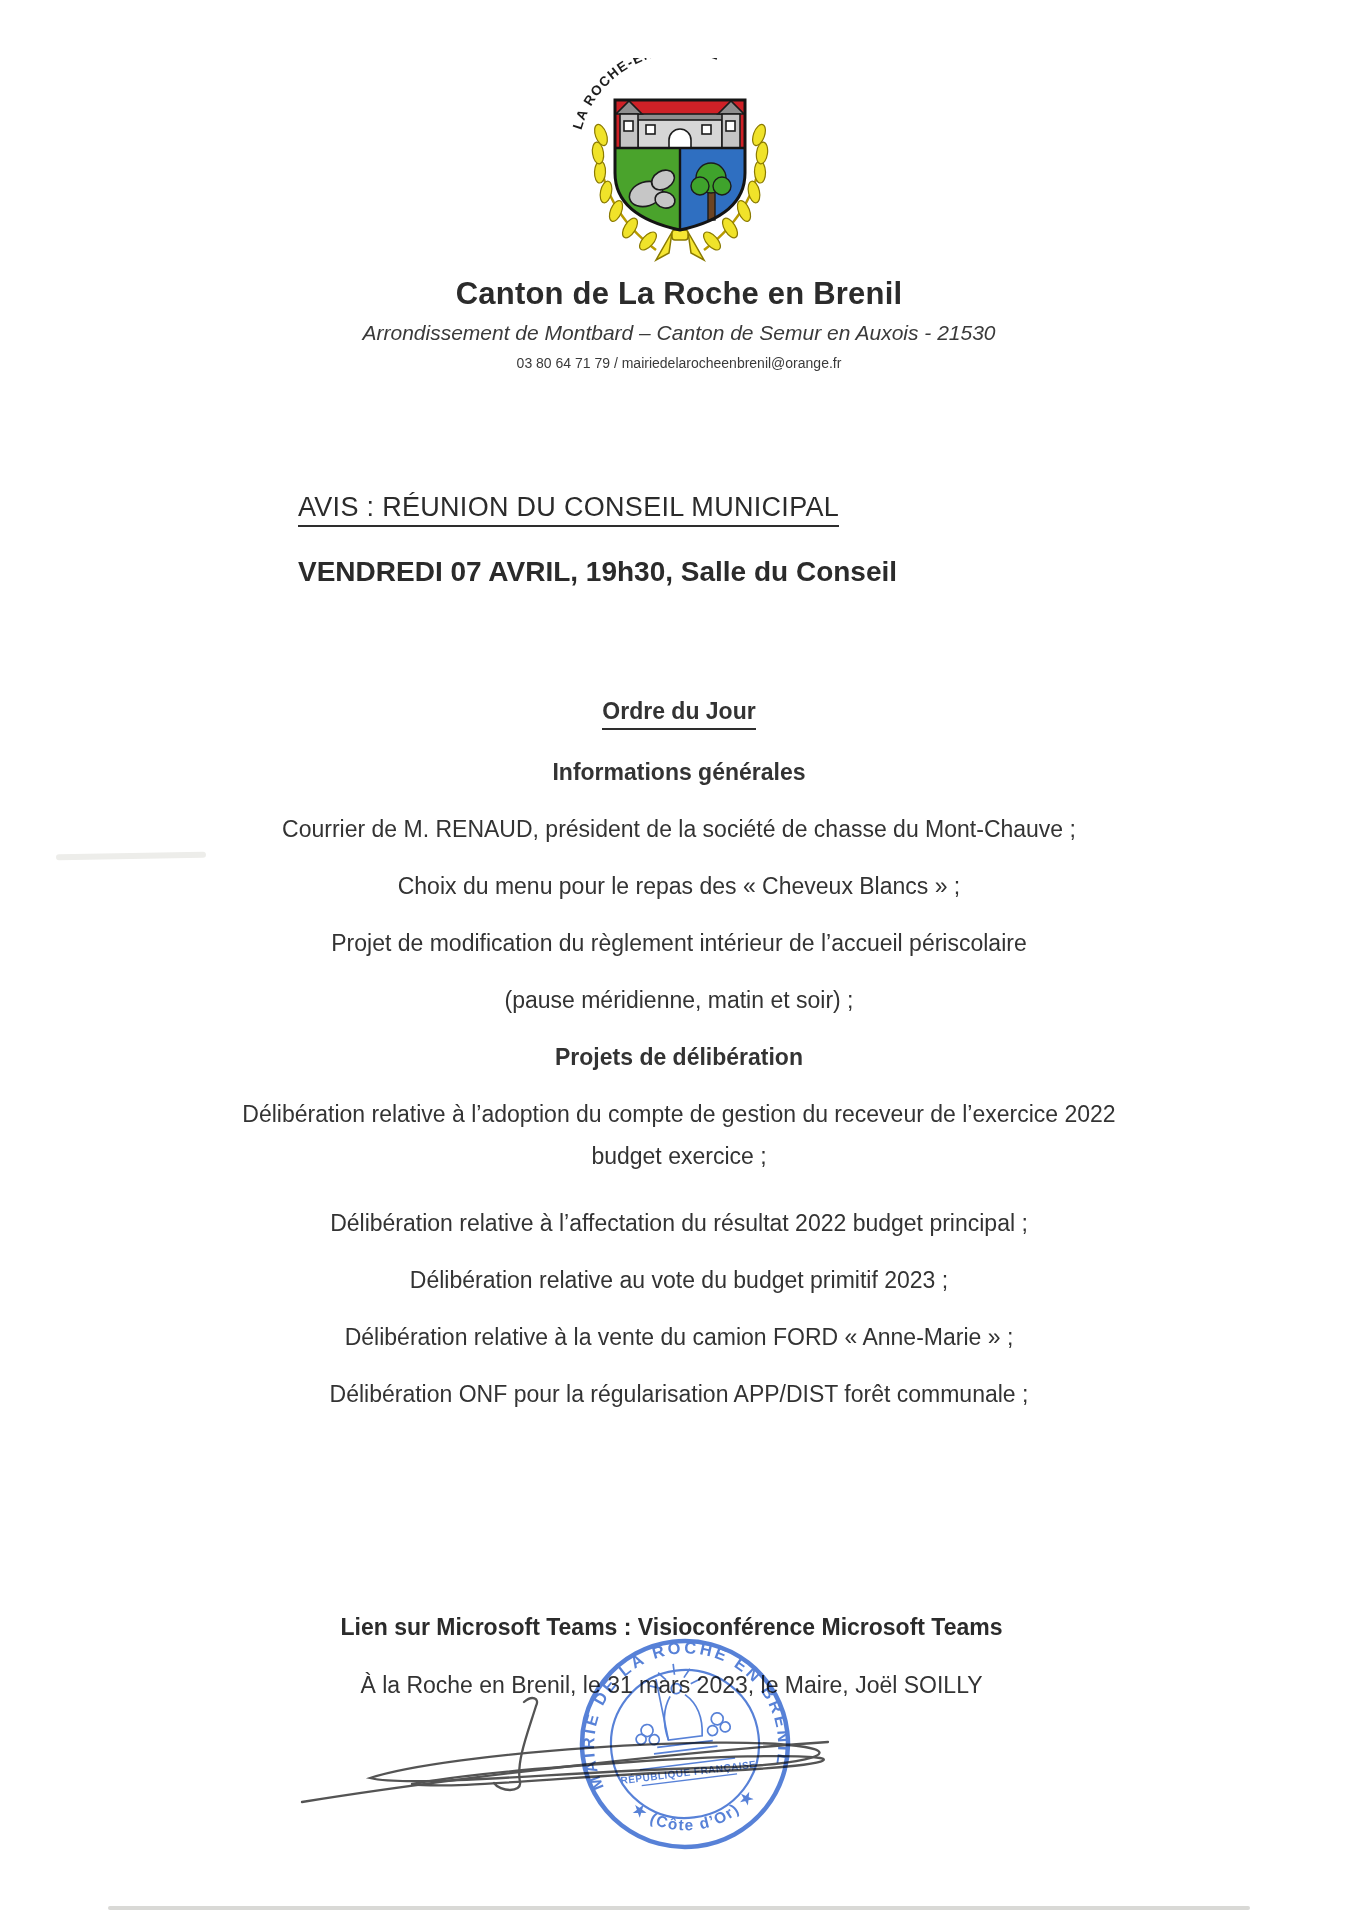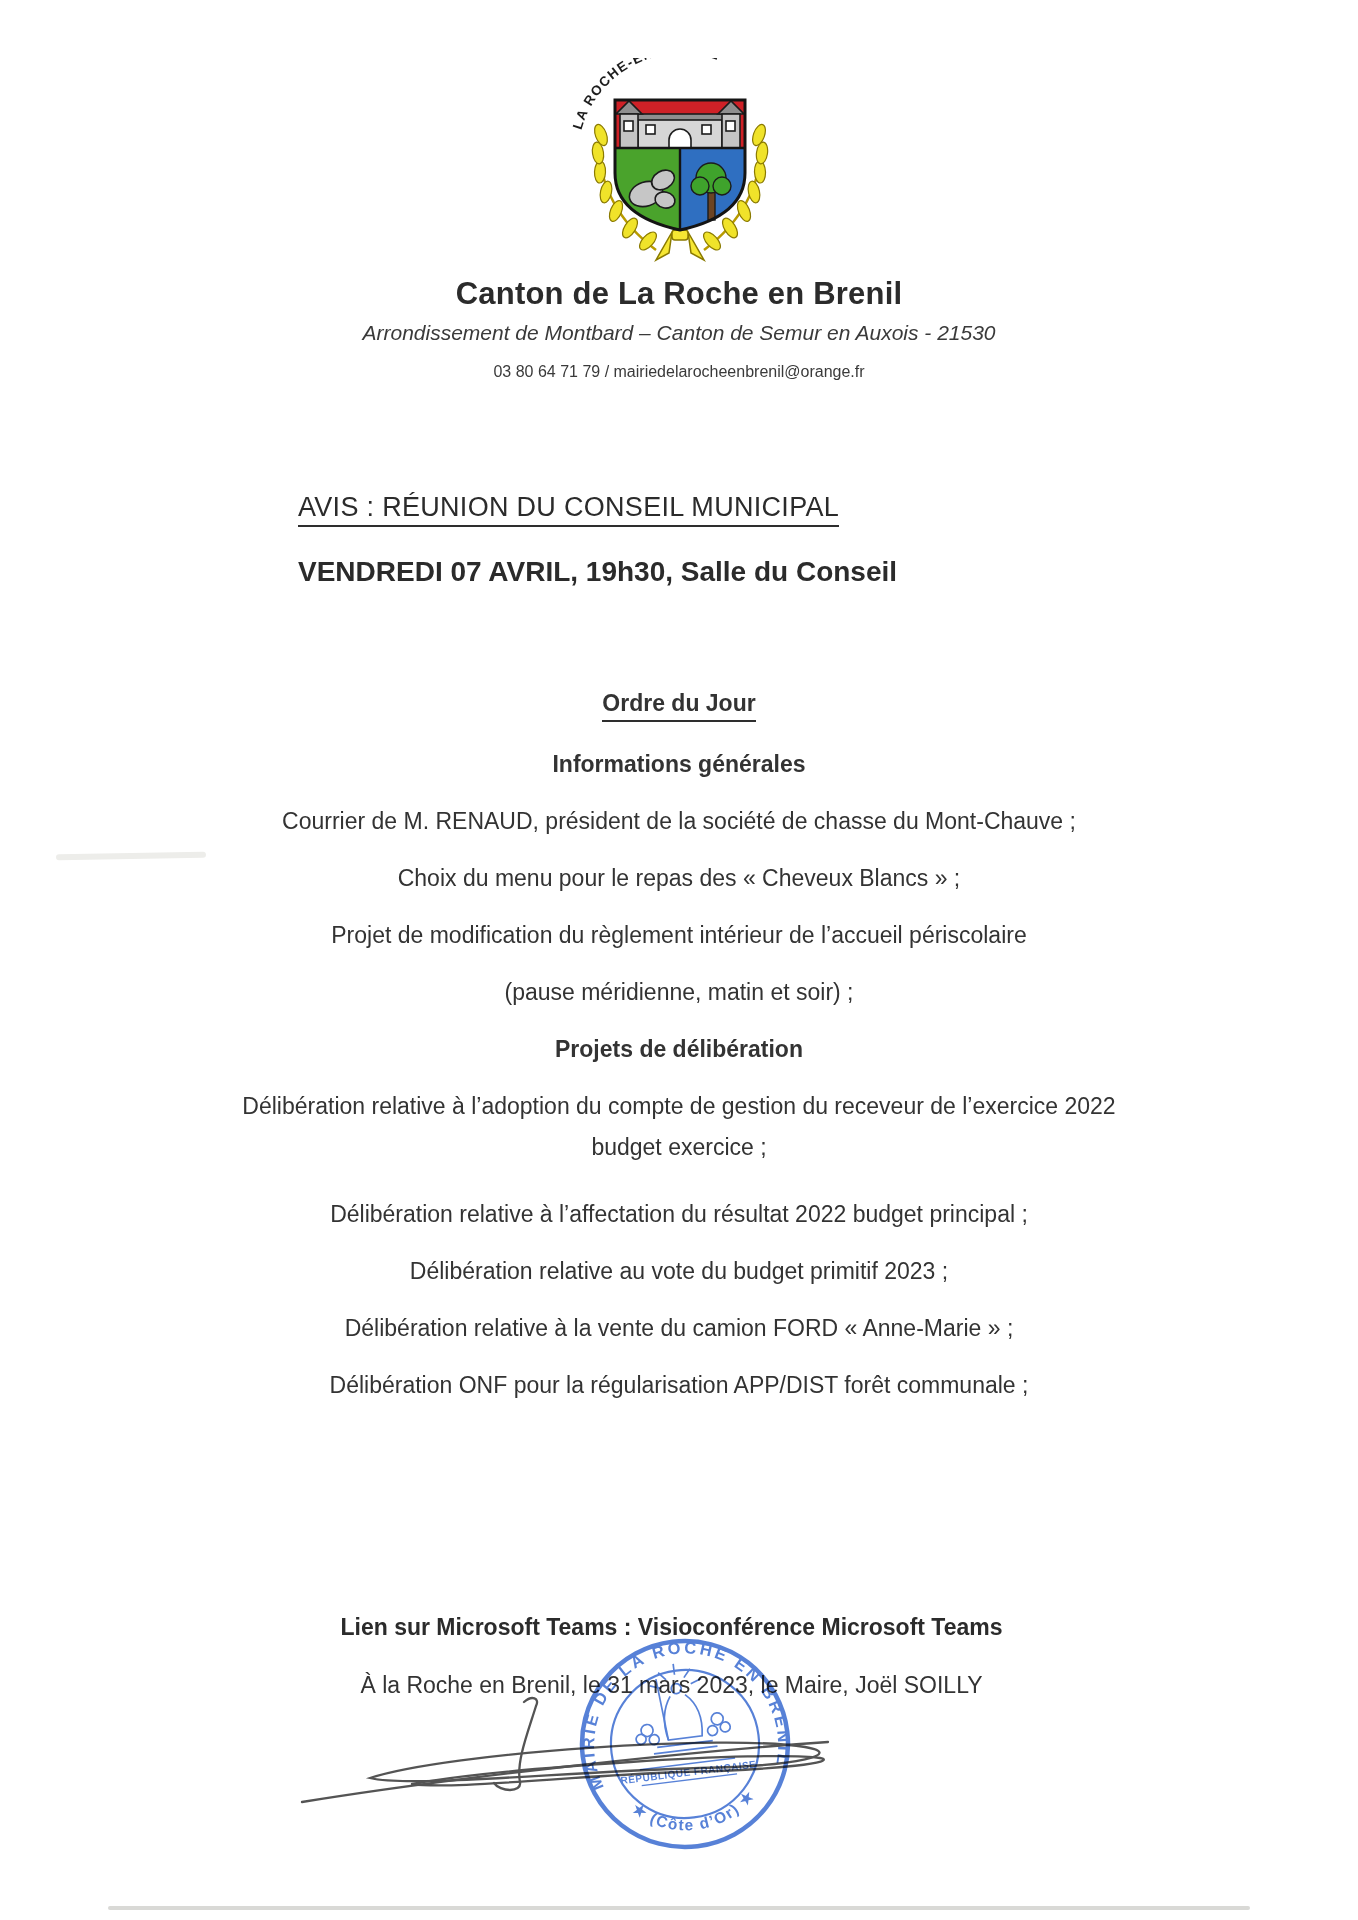--- a/index.html
+++ b/index.html
@@ -9,30 +9,30 @@
   }
   .page{position:relative;width:1358px;height:1920px;background:#fff;}
 
   
   .crest{position:absolute;left:568px;top:58px;width:224px;height:205px;}
 
   
   .header{position:absolute;top:276px;left:0;width:100%;text-align:center;}
   .commune-title{font-size:31px;font-weight:bold;color:#2b2b2b;letter-spacing:.2px;}
   .commune-subtitle{font-size:21px;font-style:italic;color:#3a3a3a;margin-top:9px;}
-  .commune-contact{font-size:16px;color:#3a3a3a;margin-top:18px;}
+  .commune-contact{font-size:14px;color:#3a3a3a;margin-top:10px;}
 
   
   .notice{position:absolute;top:492px;left:298px;text-align:left;}
   .notice-title{font-size:27px;font-weight:normal;color:#2b2b2b;letter-spacing:.3px;}
   .notice-session{font-size:28px;font-weight:bold;color:#2b2b2b;margin-top:29px;text-align:right;}
 
   
   .agenda{position:absolute;top:684px;left:0;width:100%;text-align:center;}
-  .agenda p{margin:4px 0 27px 0;font-size:23px;line-height:30px;color:#333;}
+  .agenda p{margin:12px 0 27px 0;font-size:23px;line-height:30px;color:#333;}
   .agenda p.tight{margin-bottom:11px;}
   .agenda p.posttight{margin-bottom:37px;}
   .b{font-weight:bold;color:#2b2b2b;}
   .u{display:inline-block;border-bottom:2.5px solid #2e2e2e;padding-bottom:2px;}
 
   
   .footer{position:absolute;top:1612px;left:0;width:100%;text-align:center;}
   .footer p{margin:0 15px 28px 0;font-size:23px;line-height:30px;}
   .teams-line{font-weight:bold;color:#2b2b2b;}
 

